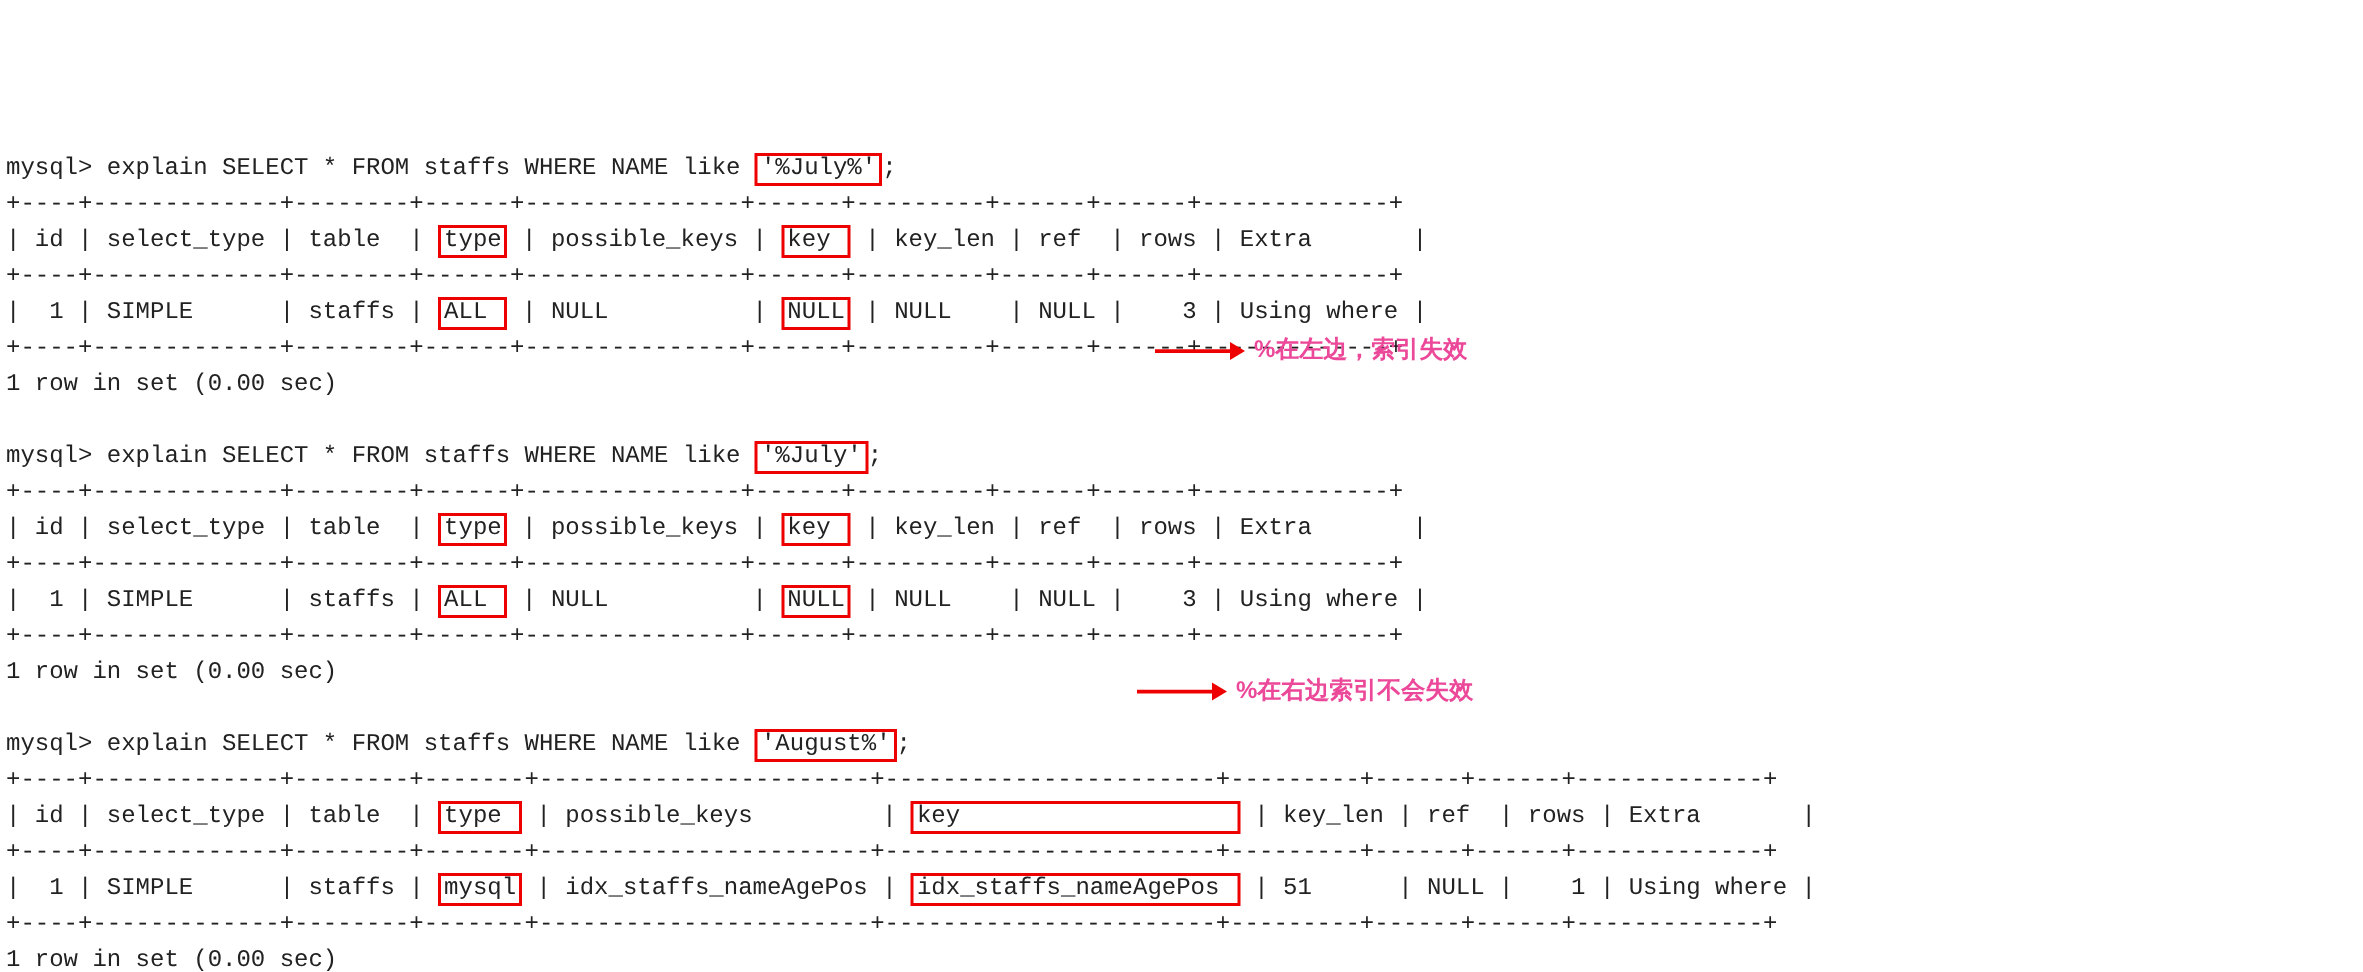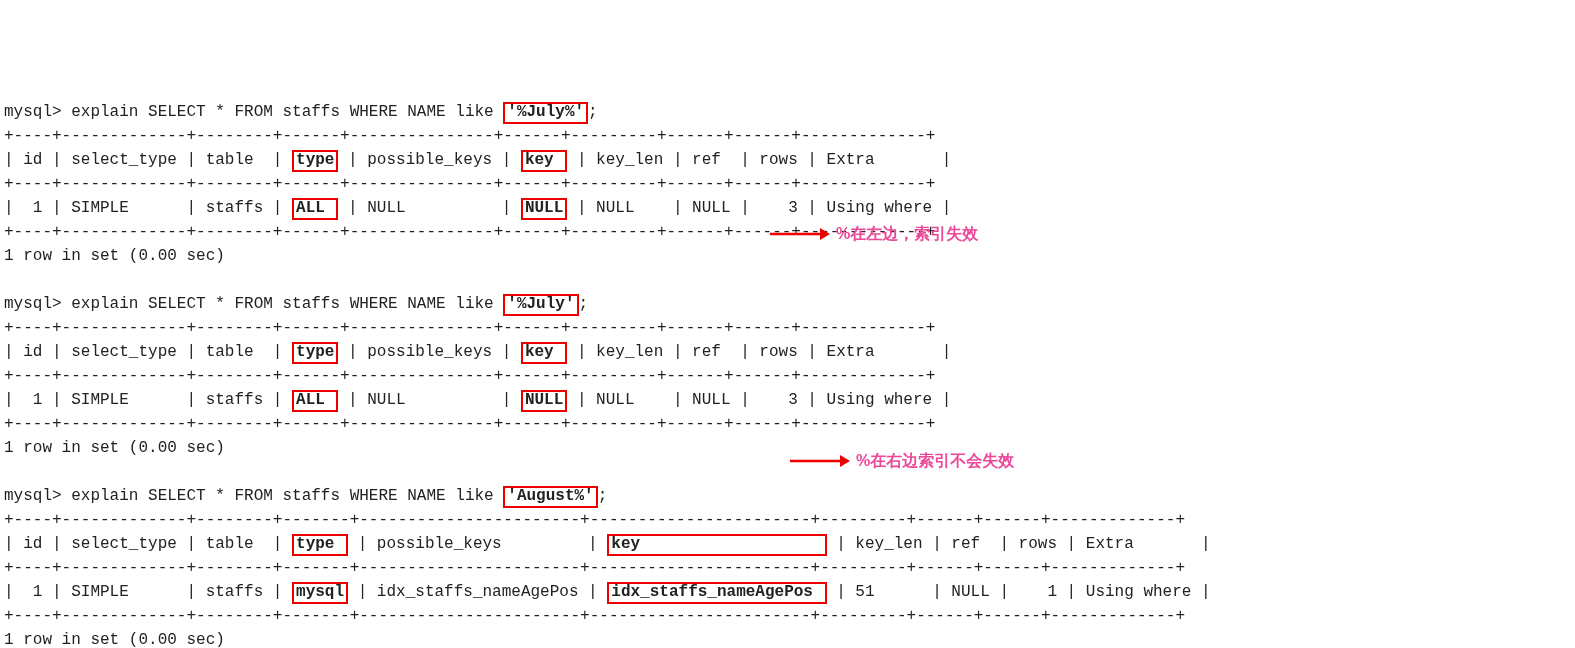--- a/index.html
+++ b/index.html
@@ -11,21 +11,20 @@
     padding: 4px;
     line-height: 1.5;
     white-space: pre;
     position: relative;
   }
   .hl {
     border: 2px solid #e00;
     padding: 0 2px;
     display: inline-block;
     line-height: 1.1;
-    font-weight: bold;
   }
   
 
   .arrow {
     position: absolute;
     color: #e00;
     font-weight: bold;
     display: flex;
     align-items: center;
     gap: 6px;
@@ -68,21 +67,21 @@
 <span>1 row in set (0.00 sec)</span>
 
 <div class="arrow" style="top:222px;left:770px;">
   <svg width="60" height="16">
     <line x1="0" y1="8" x2="50" y2="8" stroke="#e00" stroke-width="2.5"></line>
     <polygon points="50,2 60,8 50,14" fill="#e00"></polygon>
   </svg>
   <span class="note">%在左边，索引失效</span>
 </div>
 
-<div class="arrow" style="top:449px;left:790px;">
+<div class="arrow" style="top:449px;left:758px;">
   <svg width="60" height="16">
     <line x1="0" y1="8" x2="50" y2="8" stroke="#e00" stroke-width="2.5"></line>
     <polygon points="50,2 60,8 50,14" fill="#e00"></polygon>
   </svg>
   <span class="note">%在右边索引不会失效</span>
 </div>
 
 
 
 

